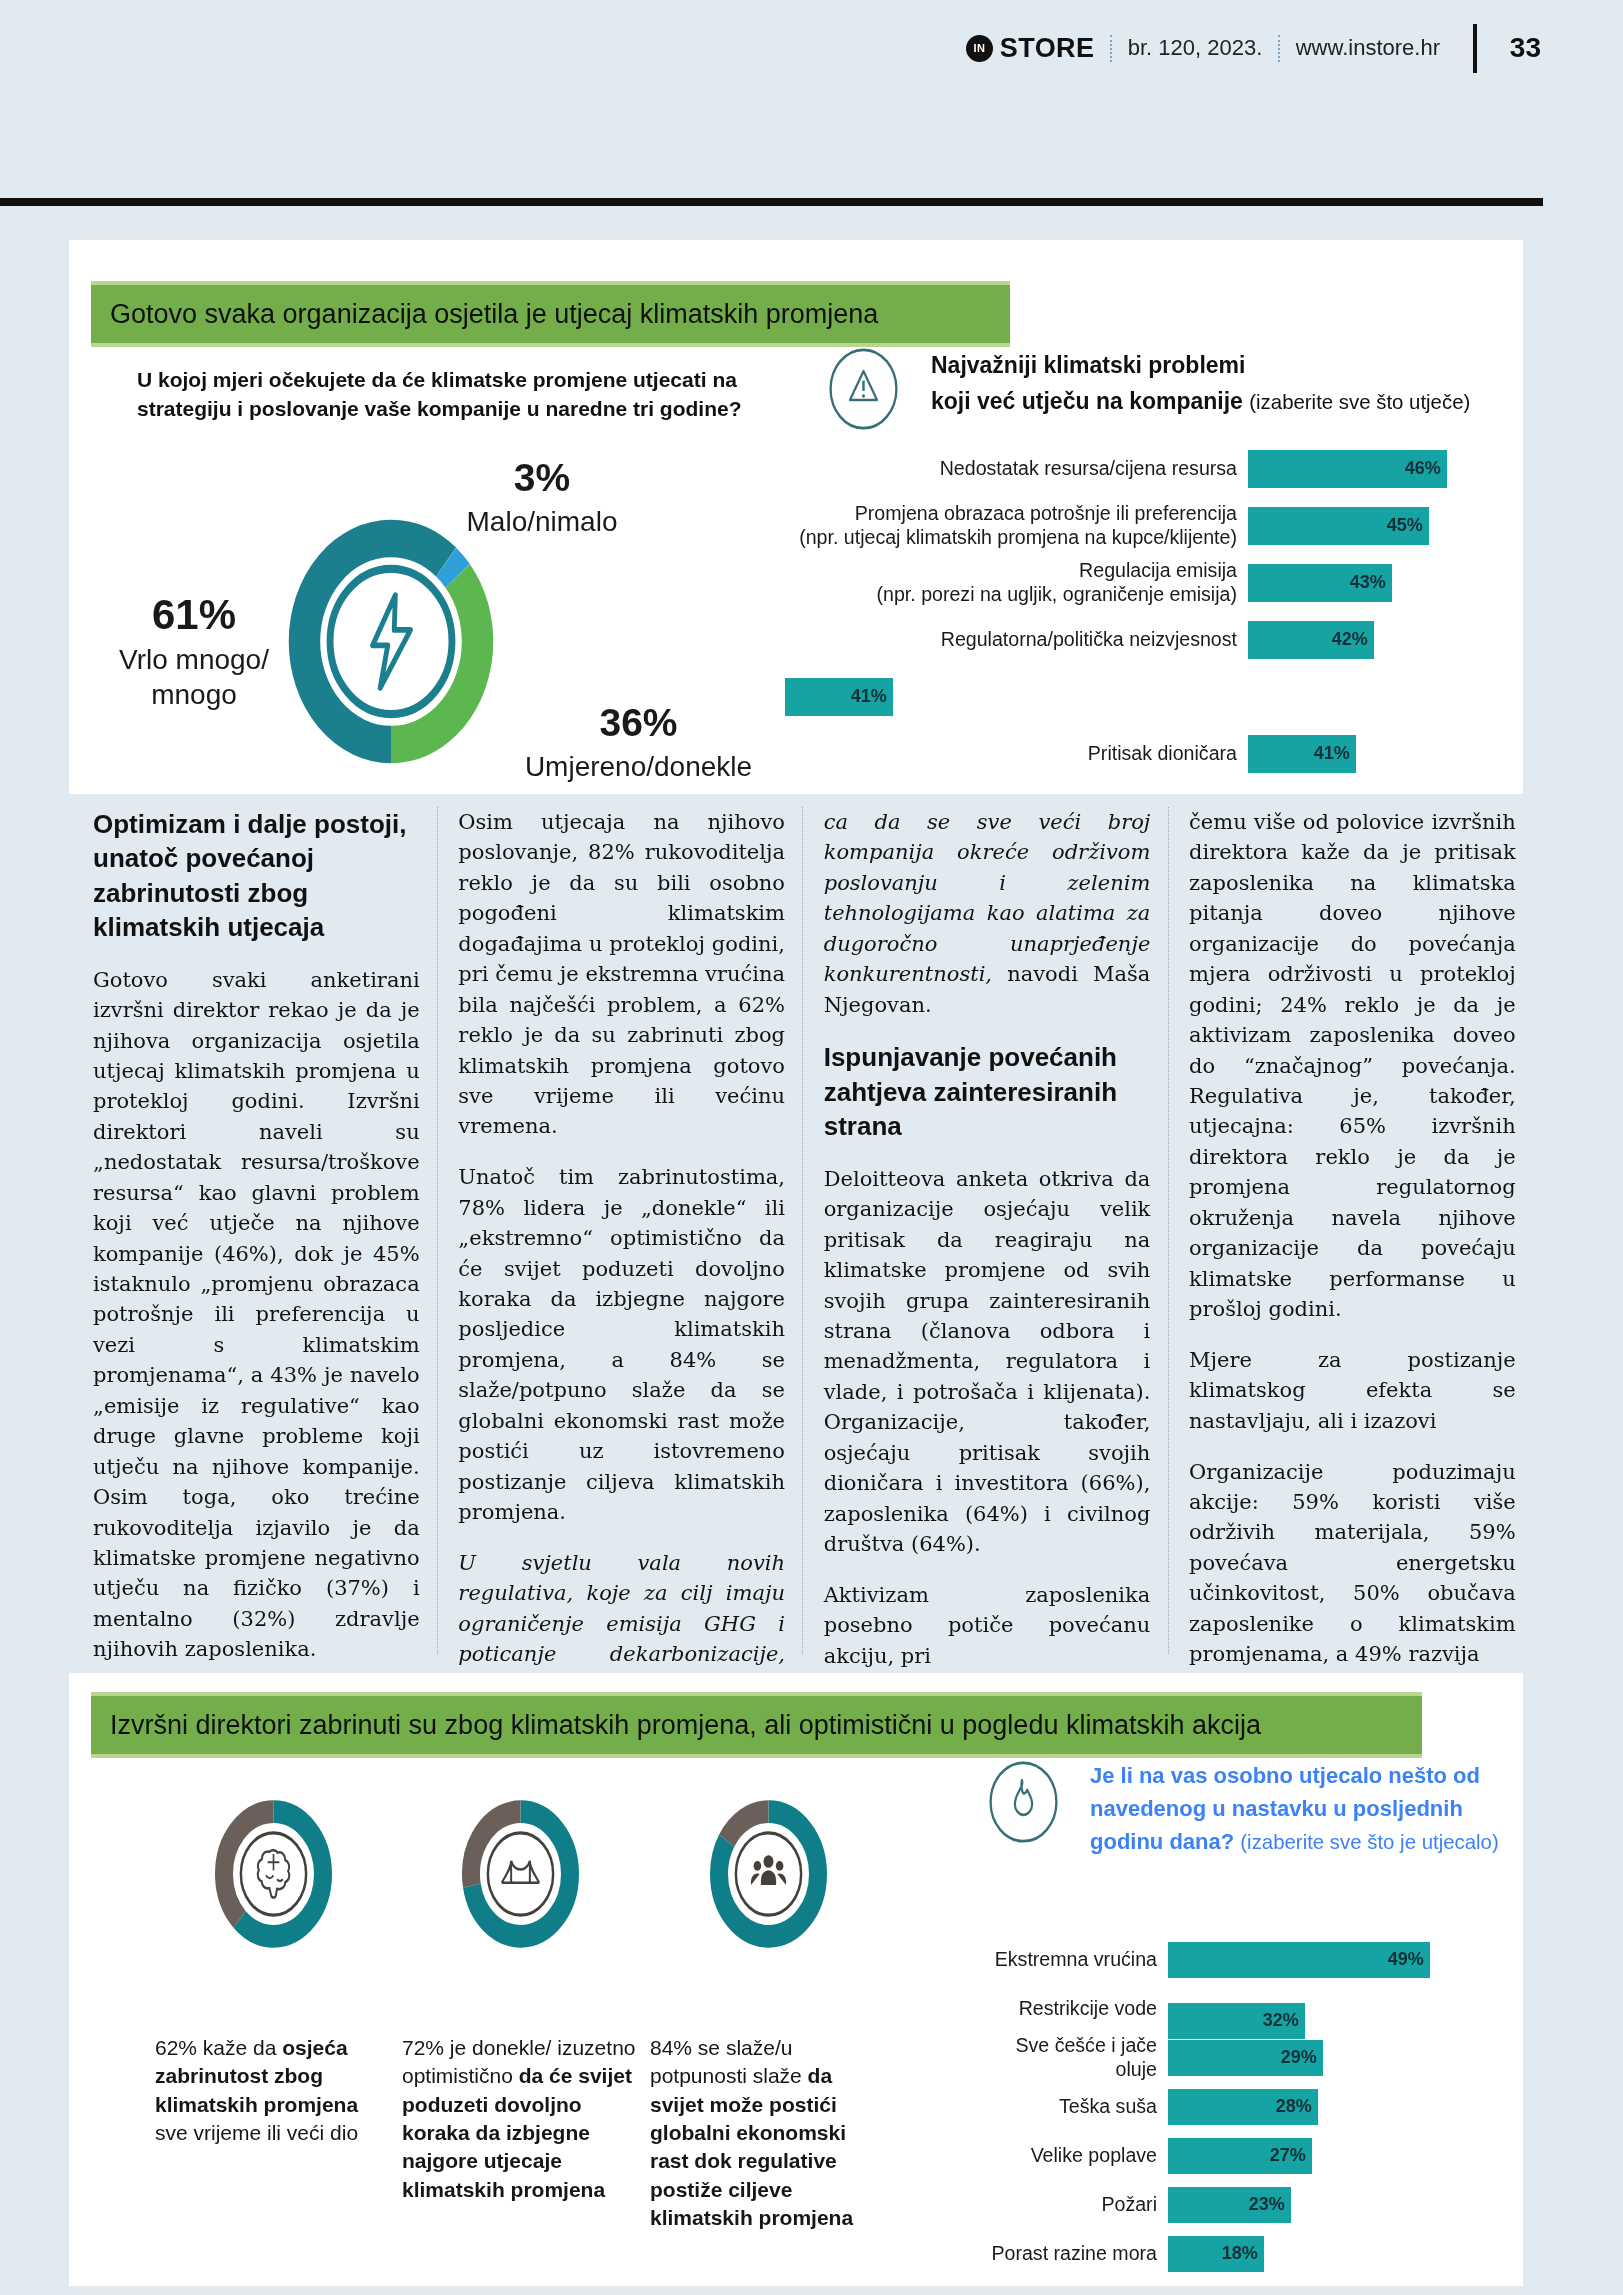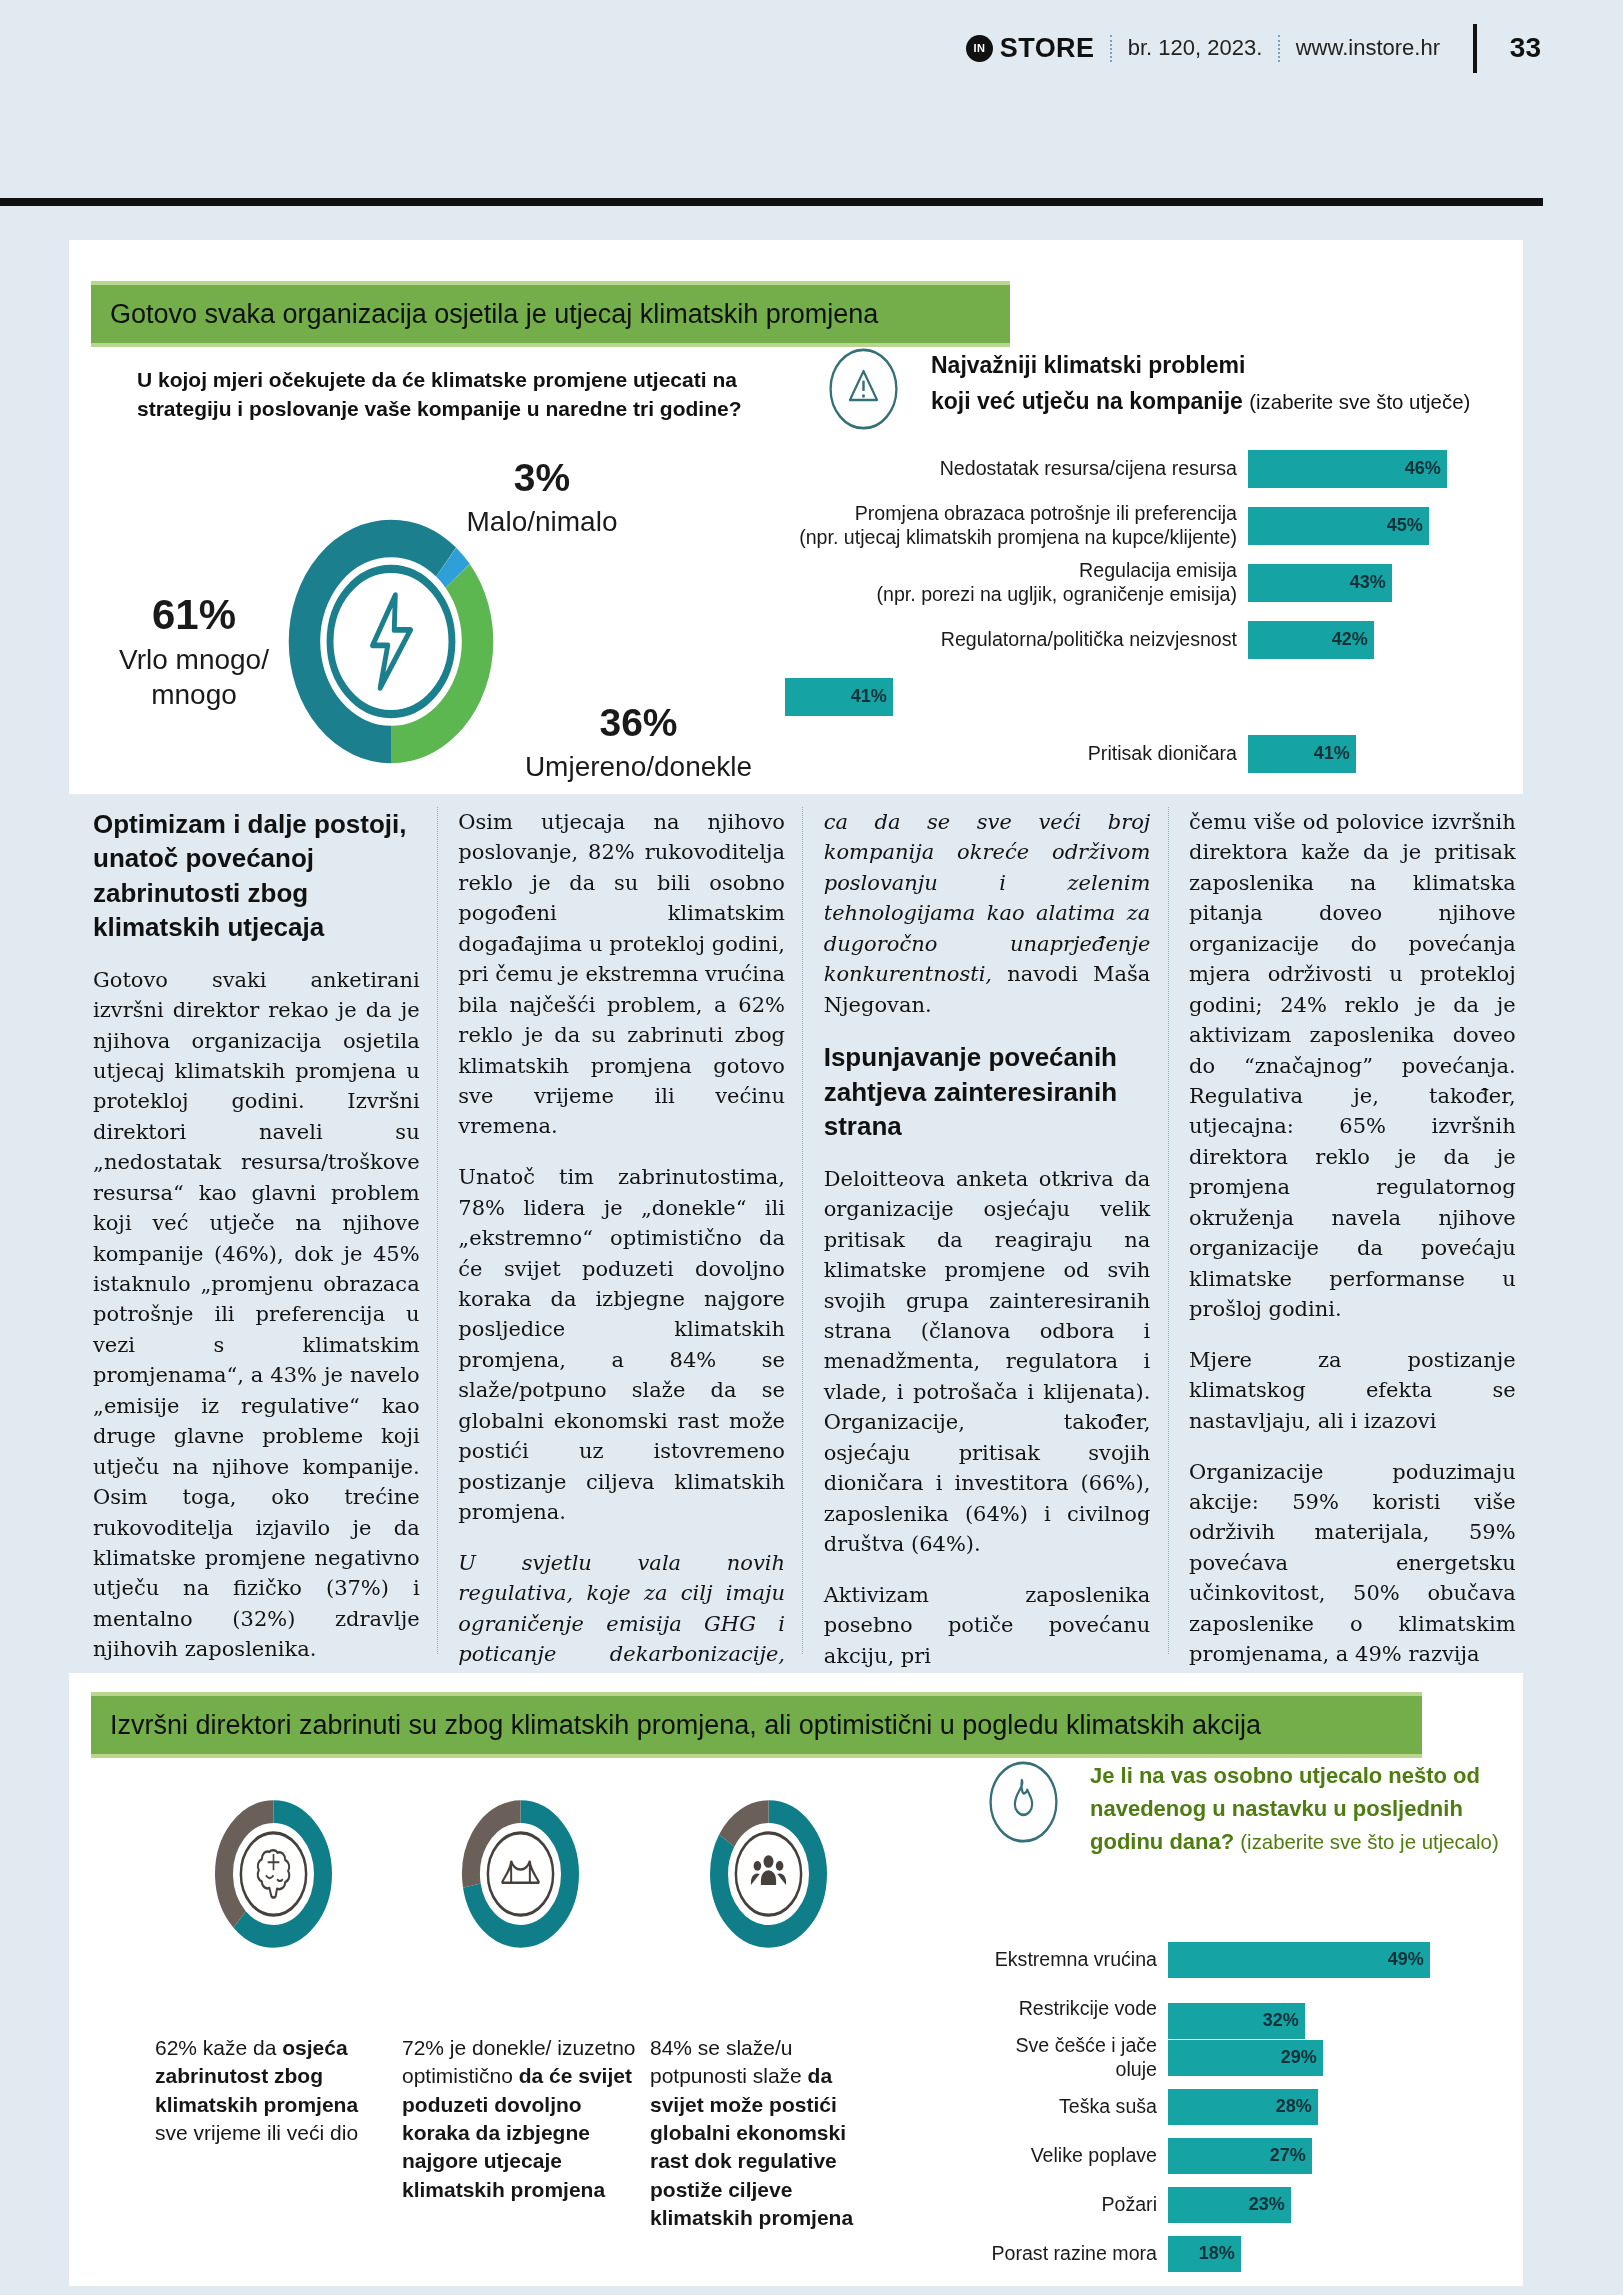--- a/index.html
+++ b/index.html
@@ -38,21 +38,21 @@
   #label-36{left:440px;top:463px;width:259px;}
   .pct-big{font-size:42px;font-weight:bold;line-height:1.05;}
   .pct-mid{font-size:39px;font-weight:bold;line-height:1.05;}
   .pct-sub{font-size:28px;line-height:1.25;margin-top:4.7px;}
 
   
   .chart-head-icon{position:absolute;}
   #issues-icon{left:755px;top:102px;width:79px;height:94px;}
   #personal-icon{left:915px;top:82px;width:79px;height:94px;}
   .issues-heading{position:absolute;left:862px;top:108px;font-size:23px;font-weight:bold;line-height:1.55;color:#111;}
-  .personal-heading{position:absolute;left:1021px;top:86px;font-size:22px;font-weight:bold;line-height:1.5;color:#4d7c0f;}
+  .personal-heading{position:absolute;left:1021px;top:86px;font-size:22px;font-weight:bold;line-height:1.5;color:#3b82f6;}
   .heading-note{font-weight:normal;font-size:20.4px;}
 
   
   .issues-rows{position:absolute;left:716px;top:200px;width:734px;}
   .personal-rows{position:absolute;left:903px;top:262px;width:551px;}
   .bar-row{display:flex;align-items:center;height:57px;}
   .personal-rows .bar-row{height:49px;}
   .bar-label{width:463px;text-align:right;padding-right:11px;font-size:19.6px;line-height:1.22;
              color:#1a1a1a;box-sizing:border-box;}
   .personal-rows .bar-label{width:196px;}
@@ -281,21 +281,21 @@
             <div>Požari</div>
           </div>
           <div class="bar" style="width: 123px; background: rgb(21, 163, 163);">
             <span class="bar-value">23%</span>
           </div>
         </div>
         <div class="bar-row">
           <div class="bar-label">
             <div>Porast razine mora</div>
           </div>
-          <div class="bar" style="width: 73px; background: rgb(21, 163, 163);">
+          <div class="bar" style="width: 96px; background: rgb(21, 163, 163);">
             <span class="bar-value">18%</span>
           </div>
         </div>
       </div>
   <div class="donut-card" style="left: 86px;">
         <div class="small-donut" style="width: 135px; height: 170px;"><svg width="135" height="170" viewBox="0 0 120 120" preserveAspectRatio="none">
             <circle cx="60" cy="60" r="44" fill="none" stroke="#0f7e89" stroke-width="16" pathLength="100" stroke-dasharray="62 38" transform="rotate(-90 60 60)"></circle>
             <circle cx="60" cy="60" r="44" fill="none" stroke="#6a6059" stroke-width="16" pathLength="100" stroke-dasharray="38 62" transform="rotate(133.20000000000002 60 60)"></circle>
             <circle cx="60" cy="60" r="29" fill="none" stroke="#45403c" stroke-width="2.2"></circle>
             <g transform="translate(60 60) scale(0.52) translate(-60 -60)">

